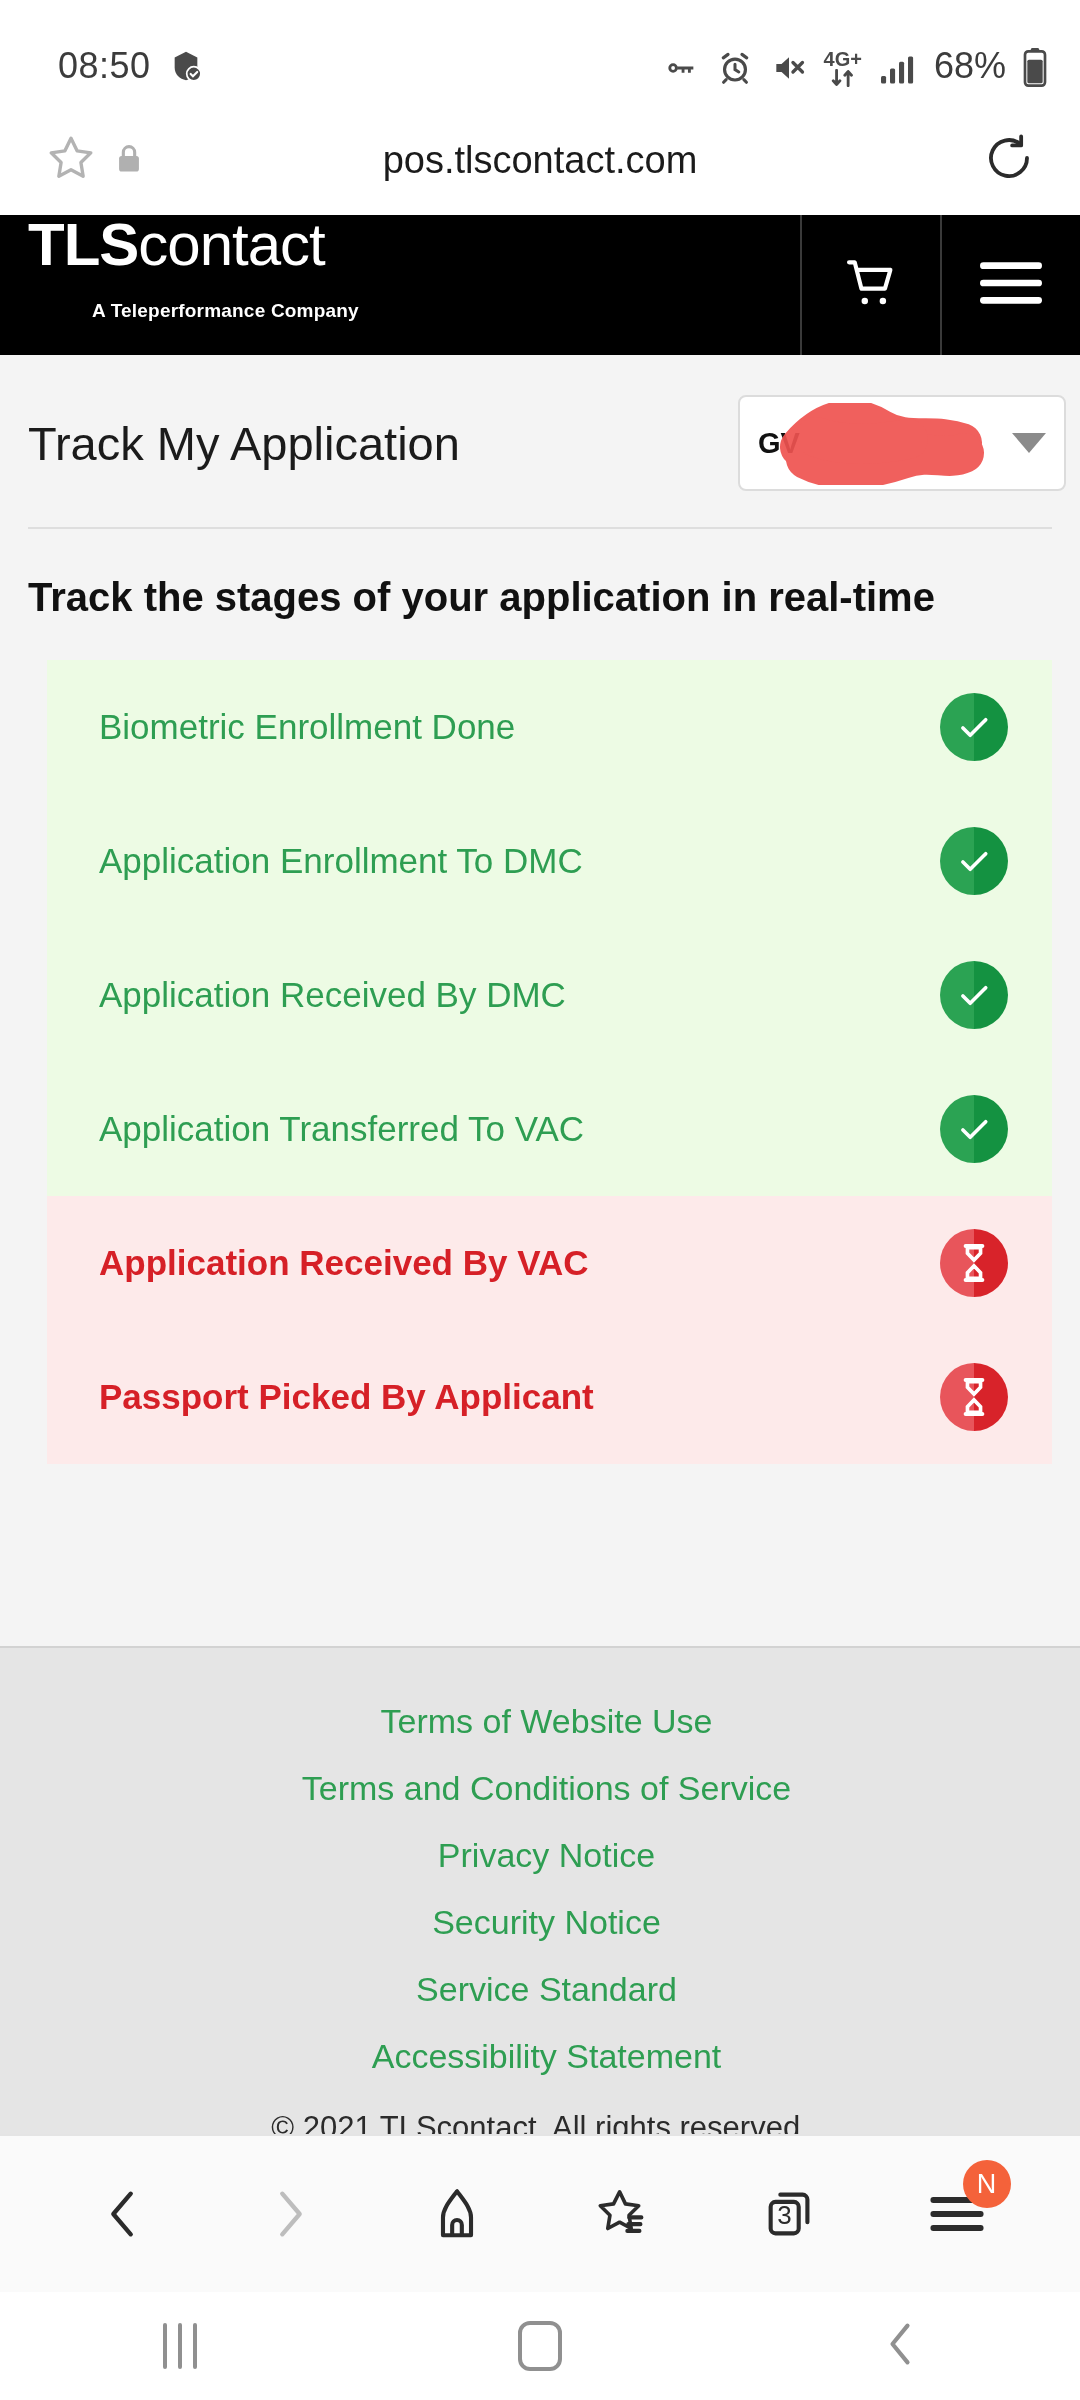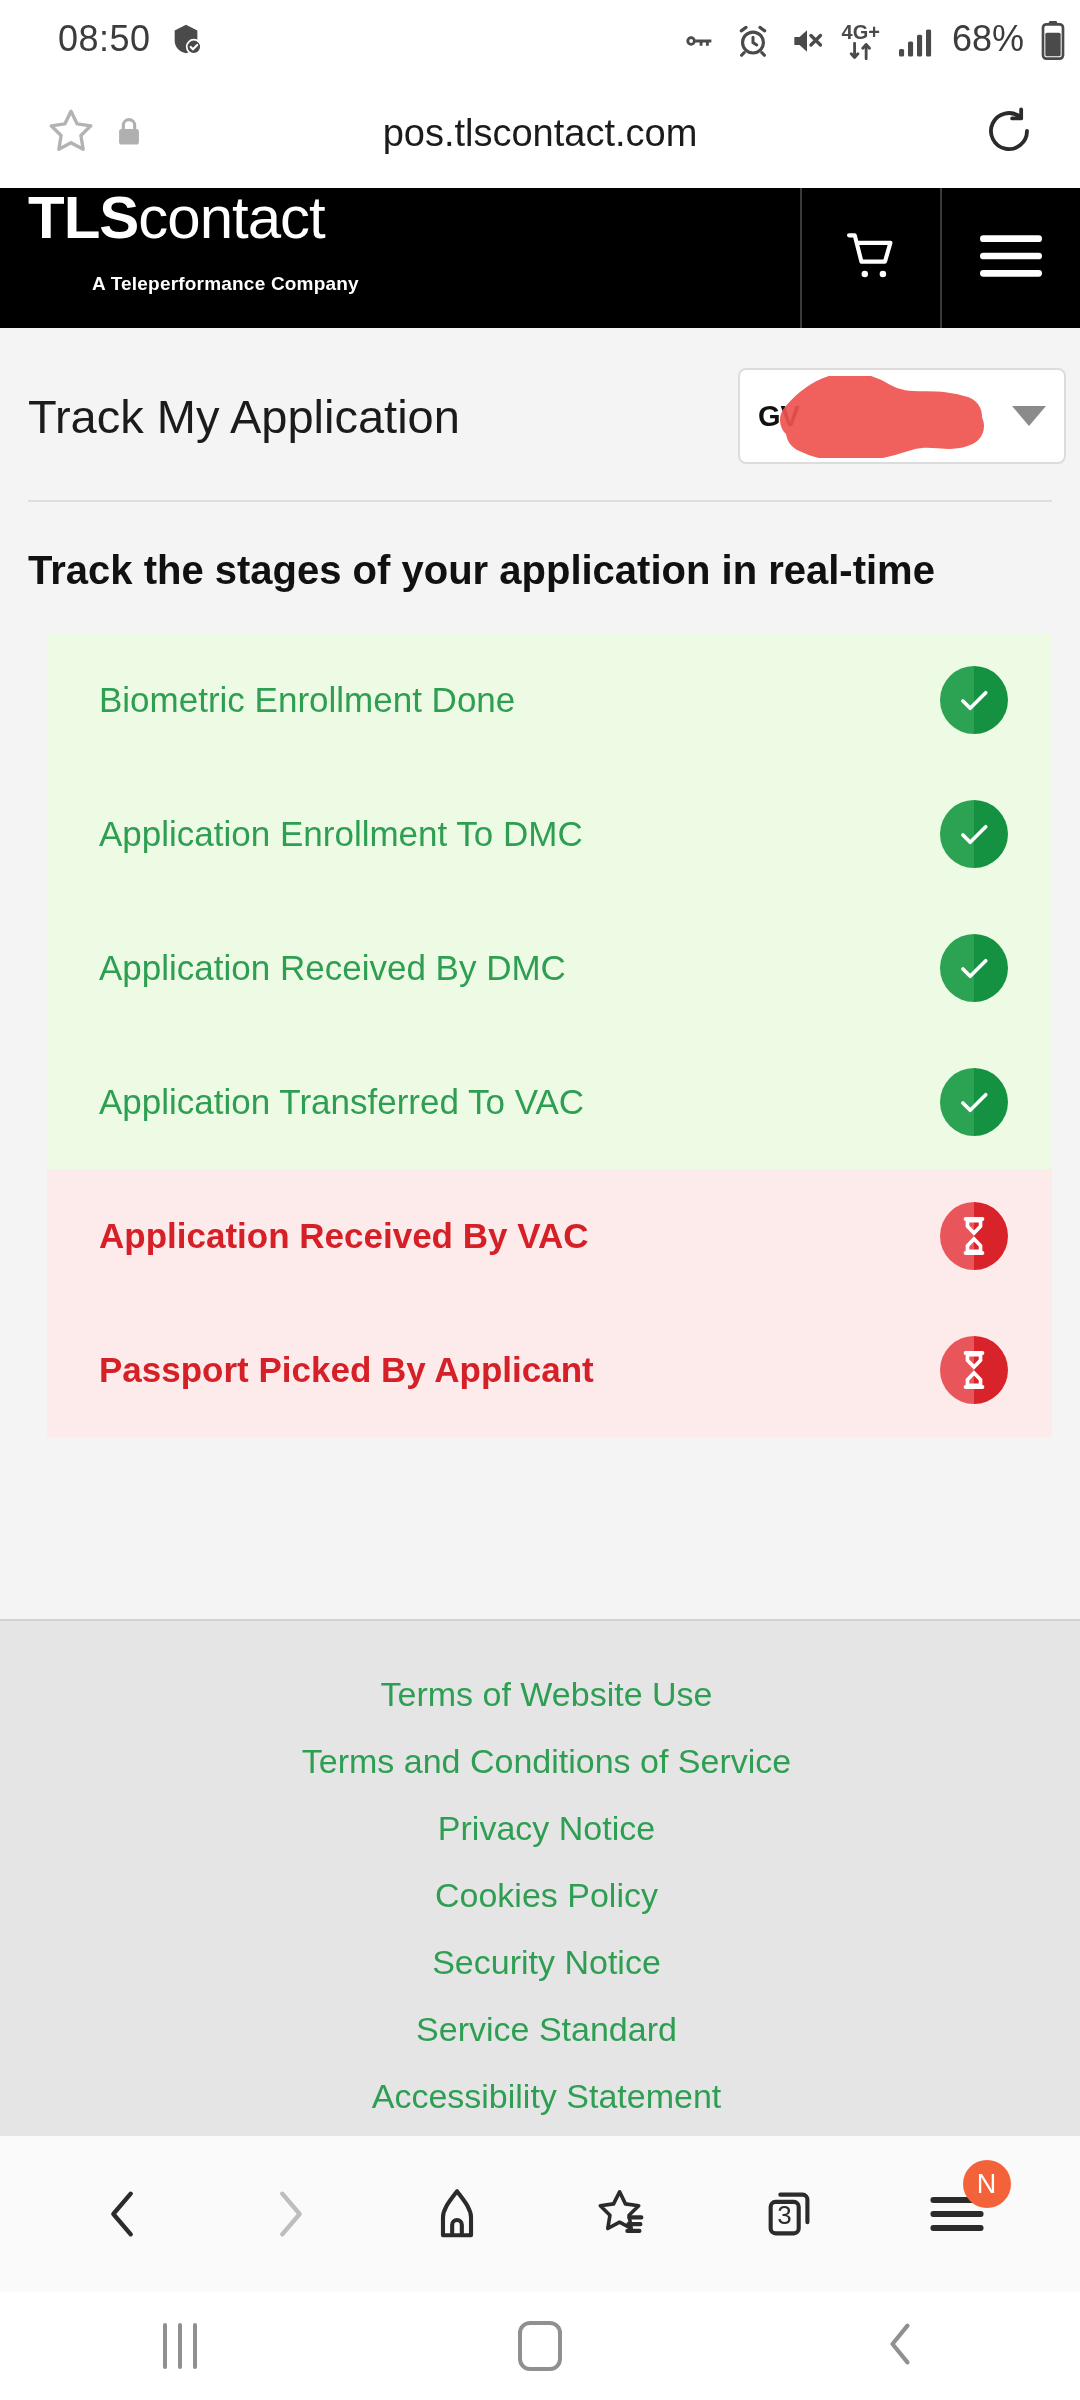--- a/index.html
+++ b/index.html
@@ -11,21 +11,22 @@
     position:relative;
   }
 
   
   .statusbar {
     height:78px;
     background:#ffffff;
     display:flex;
     align-items:center;
     justify-content:space-between;
-    padding:0 14px 0 58px;
+    padding:0 32px 0 58px;
+    margin-top:27px;
   }
   .sb-left { display:flex; align-items:center; gap:18px; }
   .sb-clock { font-size:36px; color:#3c3c3c; letter-spacing:0.5px; }
   .sb-right { display:flex; align-items:flex-end; gap:16px; }
   .sb-icon { display:flex; align-items:center; justify-content:center; color:#4a4a4a; }
   .sb-batt-text { font-size:36px; color:#3c3c3c; margin-left:4px; }
 
   
   .urlbar {
     height:110px;
@@ -416,21 +417,20 @@
 
     </div>
   </div>
 
   <div class="spacer-after-list"></div>
 
   <div class="footer">
     <a class="flink">Terms of Website Use</a>
     <a class="flink">Terms and Conditions of Service</a>
     <a class="flink">Privacy Notice</a>
-    <a class="flink">Cookies Policy</a>
     <a class="flink">Security Notice</a>
     <a class="flink">Service Standard</a>
     <a class="flink">Accessibility Statement</a>
     <div class="copyright">© 2021 TLScontact. All rights reserved.</div>
   </div>
 </div>
 
 <div class="browser-nav">
   <div class="bn-item">
     <svg width="58" height="58" viewBox="0 0 24 24">

